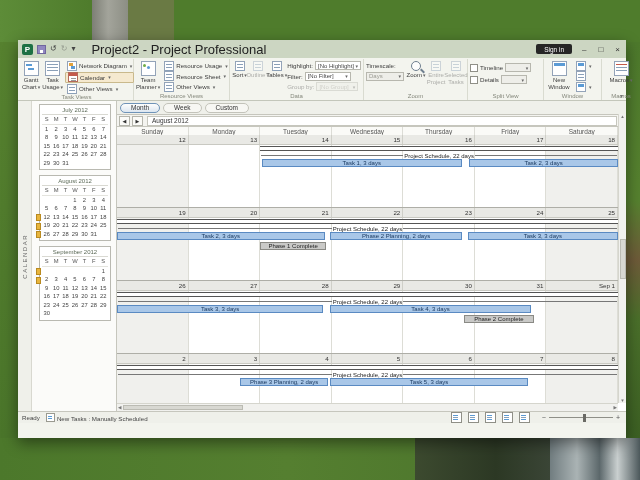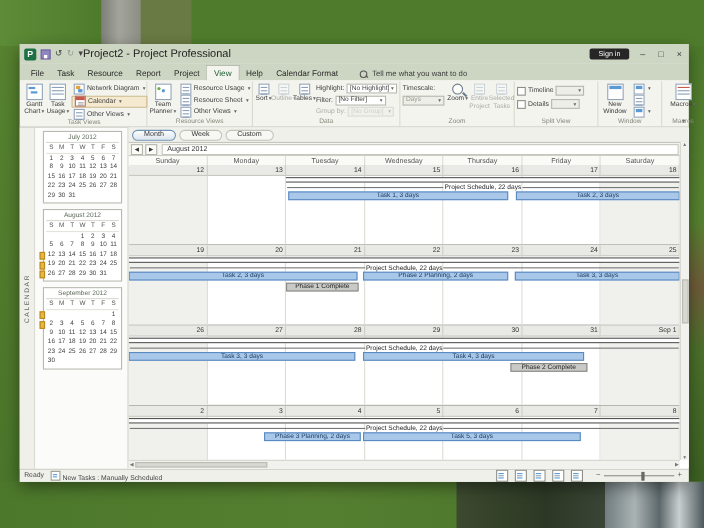--- a/index.html
+++ b/index.html
@@ -24,21 +24,21 @@
        box-shadow:0 5px 14px rgba(0,0,0,.45);font-size:8px;color:#333;}
   
   .tbar{height:18px;background:#ccd6c2;display:flex;align-items:center;padding:0 4px;box-sizing:border-box;}
   .qat{display:flex;align-items:center;gap:4px;}
   .applogo{width:11px;height:11px;background:#217346;background:#1d7044;border-radius:2px;color:#fff;
            font-size:8px;font-weight:bold;text-align:center;line-height:11px;}
   .savei{width:9px;height:9px;background:#9187c0;border:1px solid #6f659e;box-sizing:border-box;position:relative;}
   .savei::after{content:"";position:absolute;left:2px;top:4px;width:3px;height:3px;background:#fff;}
   .qglyph{font-size:8px;color:#444;line-height:10px;}
   .dim{opacity:.4;}
-  .wtitle{font-size:10px;color:#222;white-space:nowrap;}
+  .wtitle{margin-left:16px;font-size:13px;color:#222;white-space:nowrap;}
   .tspace{flex:1;}
   .signin{background:#262626;color:#fff;font-size:6.5px;padding:1.5px 8px;border-radius:2px;margin-right:10px;}
   .wbtns{display:flex;gap:12px;font-size:8px;color:#333;margin-right:2px;}
   
   .mbar{height:15px;background:#ccd6c2;display:flex;align-items:flex-end;padding:0 4px;box-sizing:border-box;}
   .mtab{font-size:7.5px;color:#2b2b2b;padding:2px 6px 2.5px 6px;white-space:nowrap;}
   .mtab.act{background:#f3f4ee;border:1px solid #b9bdb0;border-bottom:none;color:#1f5c37;}
   .tellme{display:flex;align-items:center;gap:4px;margin-left:14px;margin-bottom:2px;color:#3c3c3c;font-size:7px;}
   .lens{width:5px;height:5px;border:1px solid #555;border-radius:50%;position:relative;display:inline-block;}
   .lens::after{content:"";position:absolute;left:4px;top:4px;width:3px;height:1px;background:#555;transform:rotate(45deg);}
@@ -159,36 +159,20 @@
     <span class="wtitle">Project2 - Project Professional</span>
     <span class="tspace"></span>
     <span class="signin">Sign in</span>
     <div class="wbtns">
       <span>–</span>
       <span>□</span>
       <span>×</span>
     </div>
   </div>
 
-  <div class="mbar">
-    <div id="menutabs" style="display:flex;align-items:flex-end;">
-        <span class="mtab">File</span>
-        <span class="mtab">Task</span>
-        <span class="mtab">Resource</span>
-        <span class="mtab">Report</span>
-        <span class="mtab">Project</span>
-        <span class="mtab act">View</span>
-        <span class="mtab">Help</span>
-        <span class="mtab">Calendar Format</span>
-      </div>
-    <div class="tellme">
-      <span class="lens"></span>
-      <span>Tell me what you want to do</span>
-    </div>
-  </div>
 
   <div class="ribbon">
 
     <div class="rgroup" style="width:114px">
       <div class="rbody">
         <div class="rbig">
           <span class="art artL a-gantt"></span>
           <span class="blbl"><span>Gantt Chart</span><span class="dd">▾</span></span>
         </div>
         <div class="rbig">

